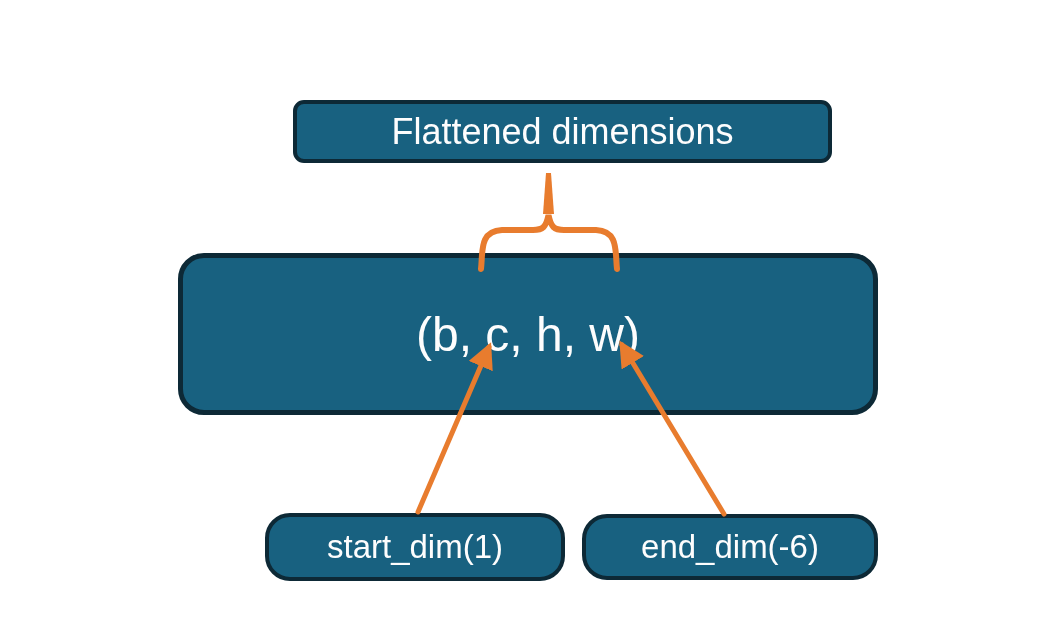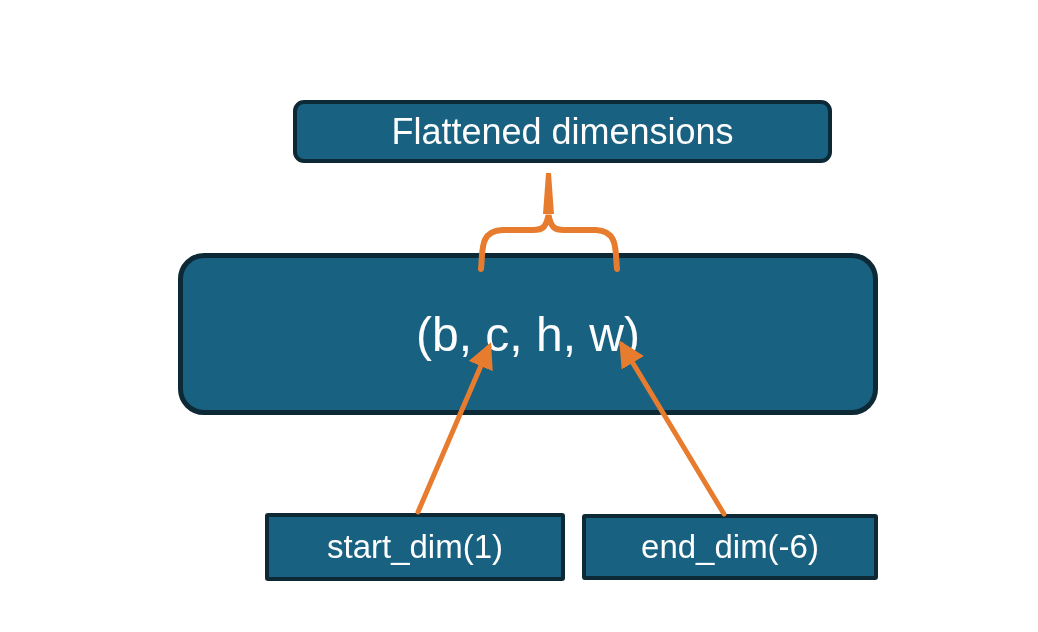--- a/index.html
+++ b/index.html
@@ -42,21 +42,21 @@
     width: 700px;
     height: 162px;
     border-radius: 26px;
     border-width: 5px;
     font-size: 48px;
     margin-top: 38px;
   }
   .node-bottom {
     top: 513px;
     height: 68px;
-    border-radius: 3px;
+    border-radius: 25px;
     font-size: 33px;
   }
   .node-bottom-left {
     left: 265px;
     width: 300px;
   }
   .node-bottom-right {
     left: 582px;
     top: 514px;
     width: 296px;

